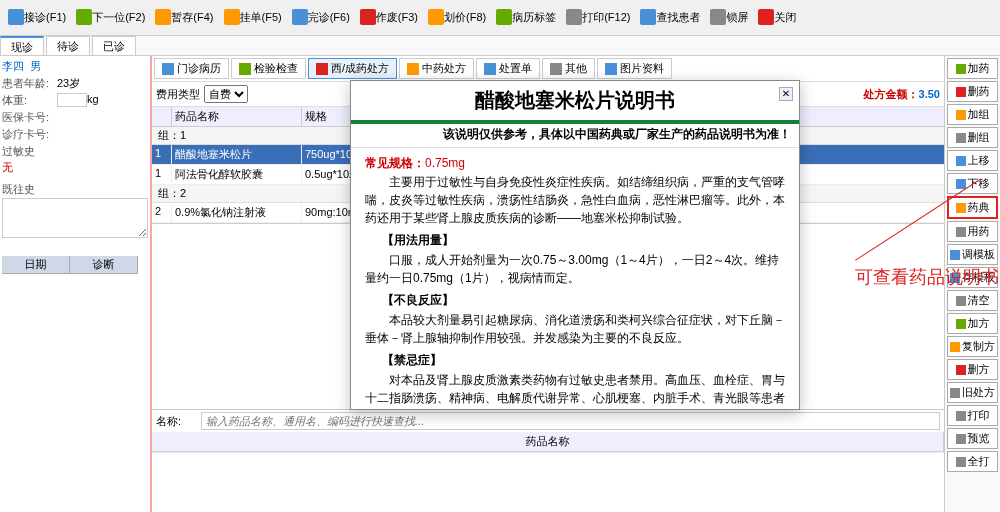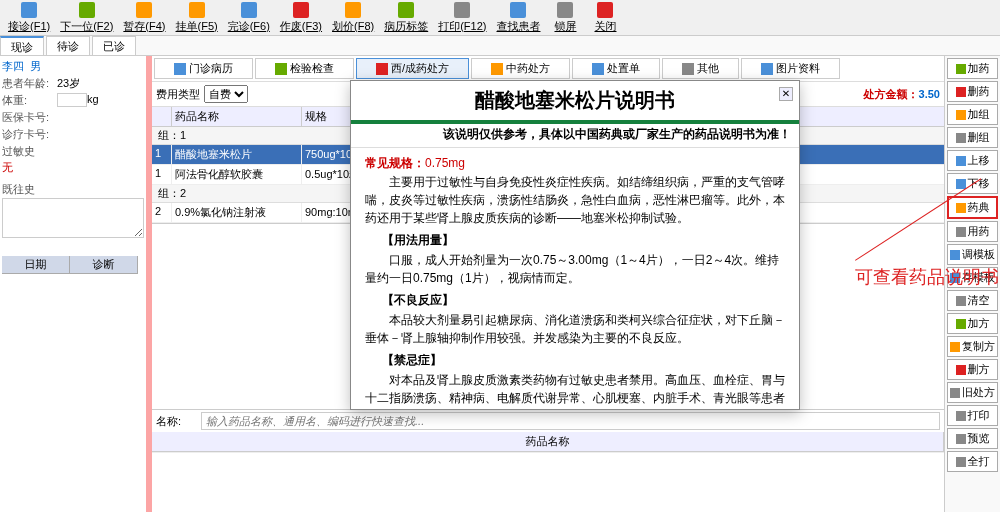--- a/index.html
+++ b/index.html
@@ -1,36 +1,36 @@
 <!DOCTYPE html>
 <html><head>
 <meta charset="utf-8">
 <style>
 * { box-sizing: border-box; margin: 0; padding: 0; font-family: "SimSun", "Microsoft YaHei", sans-serif; }
 body { font-size: 12px; background: #fff; width: 1000px; height: 512px; overflow: hidden; position: relative; }
 .toolbar { background: #f0f0f0; border-bottom: 1px solid #ccc; padding: 2px 4px; display: flex; gap: 2px; height: 36px; align-items: center; }
-.tb-btn { display: flex; flex-direction: column; align-items: center; padding: 1px 4px; font-size: 11px; cursor: pointer; min-width: 38px; text-decoration: underline; }
+.tb-btn { display: flex; flex-direction: row; align-items: center; padding: 1px 4px; font-size: 11px; cursor: pointer; min-width: 38px; }
 .tb-icon { width: 16px; height: 16px; display: inline-block; background: #4a90d9; border-radius: 2px; margin-bottom: 1px; }
 .tb-icon.green { background: #6a0; }
 .tb-icon.orange { background: #f90; }
 .tb-icon.red { background: #d22; }
 .tb-icon.gray { background: #888; }
 .tabs { display: flex; border-bottom: 1px solid #ccc; background: #f9f9f9; height: 20px; }
 .tab { padding: 2px 10px; border: 1px solid #ccc; border-bottom: none; background: #fff; margin-right: 2px; font-size: 11px; cursor: pointer; }
 .tab.active { background: #fff; border-top: 2px solid #4a90d9; }
 .sub-tabs { display: flex; border-bottom: 1px solid #ddd; padding: 2px; background: #fff; }
-.sub-tab { padding: 2px 19px; border: 1px solid #ccc; margin-right: 2px; font-size: 11px; display: flex; align-items: center; gap: 3px; cursor: pointer; }
+.sub-tab { padding: 2px 7px; border: 1px solid #ccc; margin-right: 2px; font-size: 11px; display: flex; align-items: center; gap: 3px; cursor: pointer; }
 .sub-tab.active { background: #e8f0fa; border-color: #4a90d9; }
 .sub-tab .ico { width: 12px; height: 12px; background: #888; display: inline-block; }
 .sub-tab .ico.red { background: #d22; }
 .sub-tab .ico.green { background: #6a0; }
 .sub-tab .ico.orange { background: #f90; }
 .sub-tab .ico.blue { background: #4a90d9; }
 .main { display: flex; height: 456px; }
-.left { width: 152px; border-right: 6px solid #fca5a5; padding: 2px; font-size: 11px; }
+.left { width: 152px; border-right: 2px solid #fca5a5; padding: 2px; font-size: 11px; }
 .left .row { display: flex; padding: 1px 0; }
 .left .lbl { color: #555; flex: 0 0 55px; }
 .left .val { color: #000; }
 .left .val.blue { color: #06c; }
 .left .val.red { color: #c00; }
 .left textarea { width: 100%; height: 40px; border: 1px solid #ccc; font-size: 11px; }
 .center { flex: 1; position: relative; display: flex; flex-direction: column; }
 .fee-row { padding: 3px 4px; border-bottom: 1px solid #ddd; display: flex; align-items: center; font-size: 11px; gap: 4px; }
 .fee-row select { font-size: 11px; height: 18px; }
 .fee-row .total { margin-left: auto; font-weight: bold; color: #c00; }

